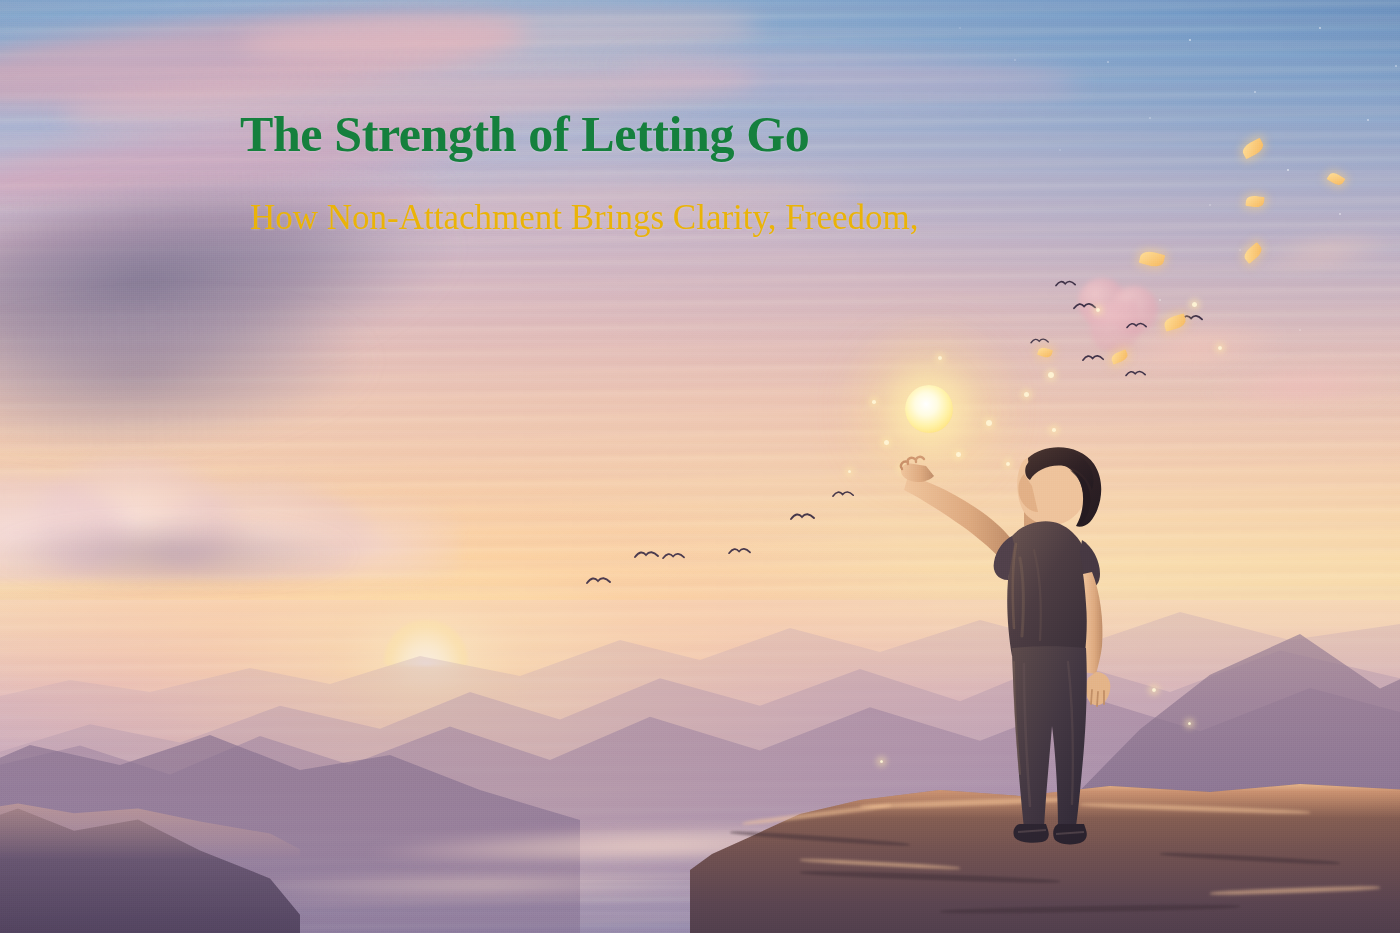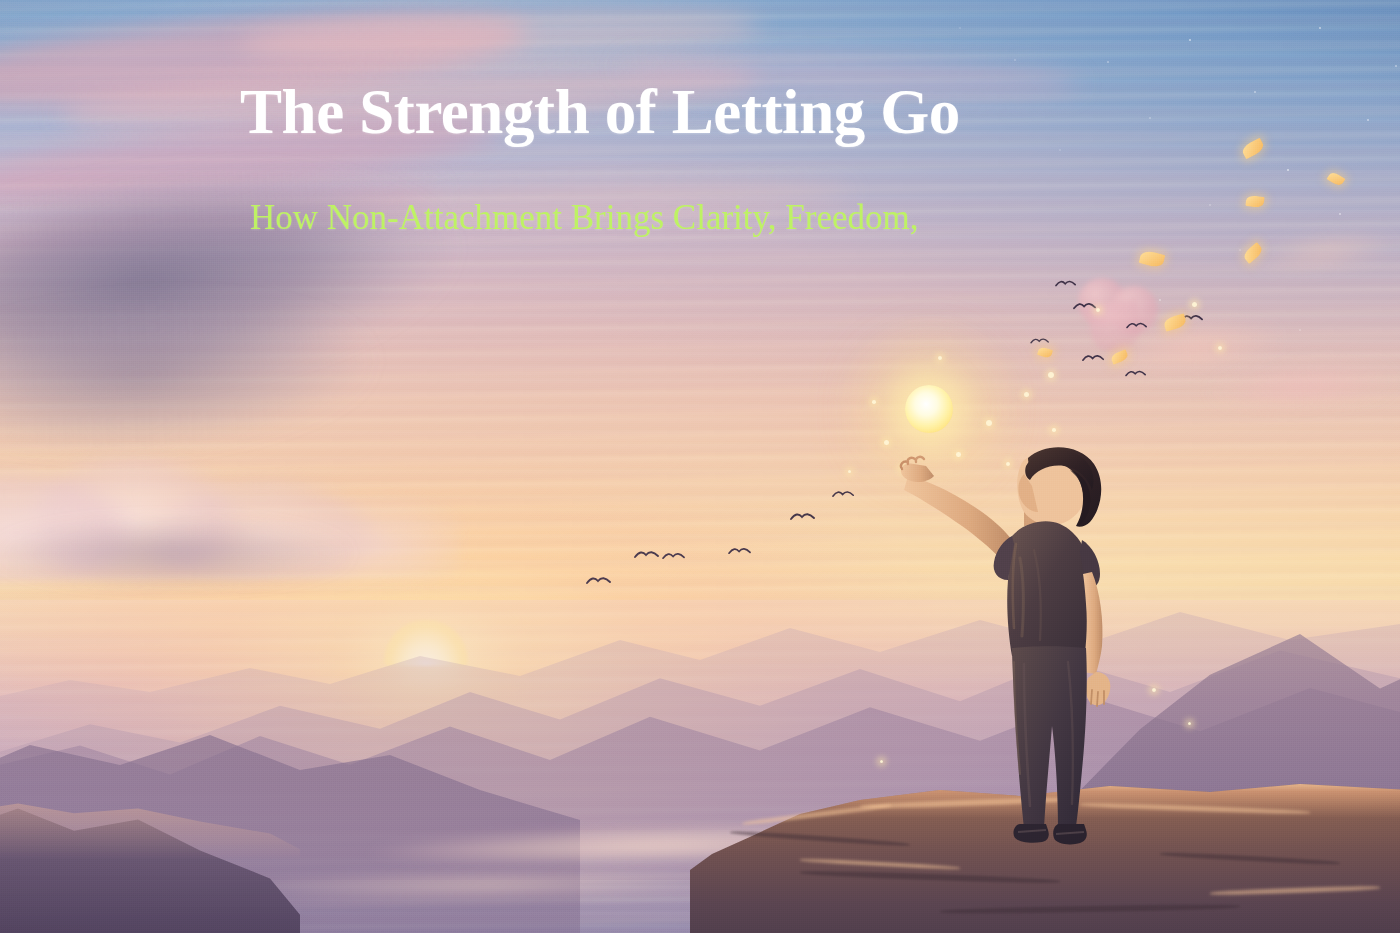--- a/index.html
+++ b/index.html
@@ -271,35 +271,35 @@
     background-image:
       repeating-linear-gradient(0deg, rgba(255,255,255,.10) 0 1px, rgba(0,0,0,.07) 1px 2px),
       repeating-linear-gradient(90deg, rgba(255,255,255,.08) 0 1px, rgba(0,0,0,.06) 1px 2px);
   }
   #vignette{ pointer-events:none;
     background:radial-gradient(125% 105% at 50% 48%, rgba(0,0,0,0) 52%, rgba(60,40,60,.14) 82%, rgba(46,30,52,.26) 100%); }
 
   
   #text-block{ position:absolute; left:0; top:0; width:1400px; }
   #page-title{
-    position:absolute; left:240px; top:80px; width:920px;
+    position:absolute; left:240px; top:108px; width:920px;
     font-family:"Liberation Serif", serif;
     font-weight:700;
-    font-size:63px; line-height:1.04;
+    font-size:50px; line-height:1.04;
     letter-spacing:-.4px;
-    color:#ffffff;
+    color:#15803d;
     text-shadow:0 1px 2px rgba(255,255,255,.22);
     white-space:nowrap;
   }
   #page-subtitle{
     position:absolute; left:250px; top:190px; width:900px;
     font-family:"Liberation Serif", serif;
     font-weight:400;
     font-size:35px; line-height:1.58;
-    color:#bef264;
+    color:#eab308;
     text-shadow:0 1px 2px rgba(255,255,255,.18);
   }
   .sub-line{ display:block; white-space:nowrap; }
   .sub-line.l2{ margin-left:170px; }
 </style>
 </head>
 <body>
 
 <div id="hero">
 

